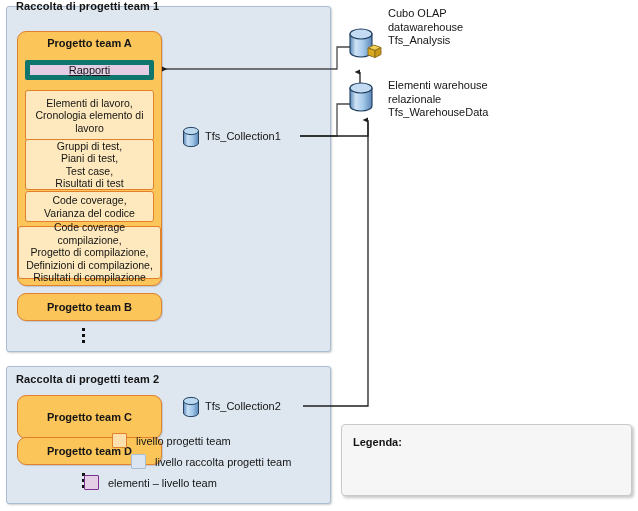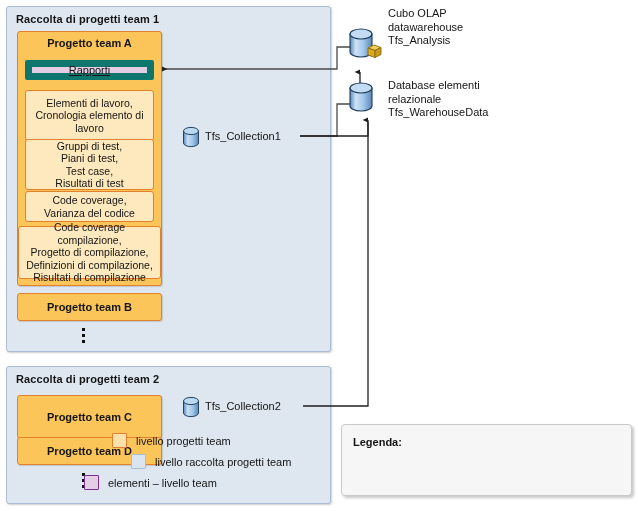--- a/index.html
+++ b/index.html
@@ -39,21 +39,21 @@
     color: #141414;
     letter-spacing: 0.1px;
     white-space: nowrap;
   }
 
   
   .project {
     position: absolute;
     background: #fcc55a;
     border: 1px solid #e2802c;
-    border-radius: 3px;
+    border-radius: 9px;
     box-sizing: border-box;
     box-shadow: 1px 1px 1px rgba(0,0,0,0.14);
   }
   .project-title {
     position: absolute;
     left: 0; right: 0;
     text-align: center;
     font-size: 11px;
     font-weight: bold;
     color: #141414;
@@ -82,21 +82,21 @@
     font-size: 10.5px;
     line-height: 12.5px;
     color: #141414;
     padding: 1px 2px;
   }
 
   
   .reports {
     position: absolute;
     background: #e3cee6;
-    border: 7px solid #0f766e;
+    border: 5px solid #0f766e;
     border-radius: 2px;
     box-sizing: border-box;
     display: flex;
     align-items: center;
     justify-content: center;
     font-size: 11px;
     color: #141414;
     text-decoration: underline;
   }
 
@@ -174,21 +174,21 @@
   }
   .cyl { position: absolute; }
 </style>
 </head>
 <body>
 
 <div id="canvas">
 
   <div class="collection" style="left:6px; top:6px; width:325px; height:346px;">
   </div>
-  <div class="collection-title" style="left:16px; top:13px;">Raccolta di progetti team 1</div>
+  <div class="collection-title" style="left:16px; top:0;">Raccolta di progetti team 1</div>
 
   <div class="project" style="left:17px; top:31px; width:145px; height:255px;"></div>
   <div class="project-title" style="left:17px; top:37px; width:145px;">Progetto team A</div>
 
   <div class="reports" style="left:25px; top:60px; width:129px; height:20px;">Rapporti</div>
 
   <div class="artifact" style="left: 25px; top: 90px; width: 129px; height: 51px; white-space: pre-line;">Elementi di lavoro,
 Cronologia elemento di
 lavoro</div>
 
@@ -294,21 +294,21 @@
   <div class="db-label" style="left: 388px; top: 7px; white-space: pre-line;">Cubo OLAP
 datawarehouse
 Tfs_Analysis</div>
 
   <div class="cyl" style="left:348px; top:80px; width:27px; height:32px;">
     <svg width="27" height="32" viewBox="0 0 27 32">
       <path d="M2 8 L2 26 A11 5 0 0 0 24 26 L24 8 Z" fill="url(#cg2)" stroke="#1e3c5c" stroke-width="1.1"></path>
       <ellipse cx="13" cy="8" rx="11" ry="5" fill="#c4dcf3" stroke="#1e3c5c" stroke-width="1.1"></ellipse>
     </svg>
   </div>
-  <div class="db-label" style="left: 388px; top: 79px; white-space: pre-line;">Database elementi
+  <div class="db-label" style="left: 388px; top: 79px; white-space: pre-line;">Elementi warehouse
 relazionale
 Tfs_WarehouseData</div>
 
   <div class="legend" style="left:341px; top:424px; width:291px; height:72px;"></div>
   <div class="legend-title" style="left:353px; top:436px;">Legenda:</div>
 
   <div class="legend-row" style="top:433px;padding-left:28px;">
     <span class="legend-sw" style="background:#fde0ac; border:1.5px solid #e2802c;"></span>
     <span class="legend-txt">livello progetti team</span>
   </div>

